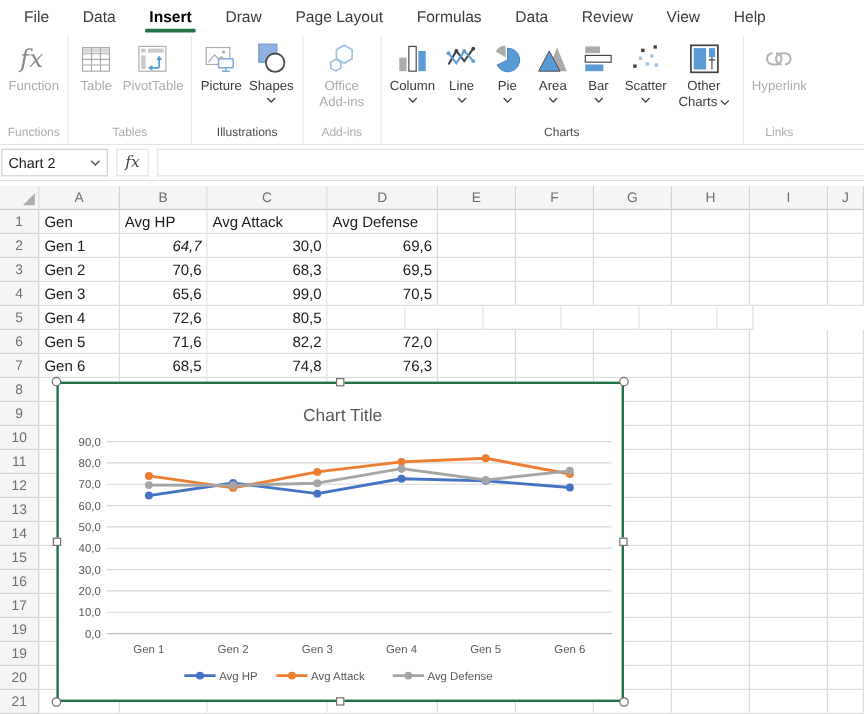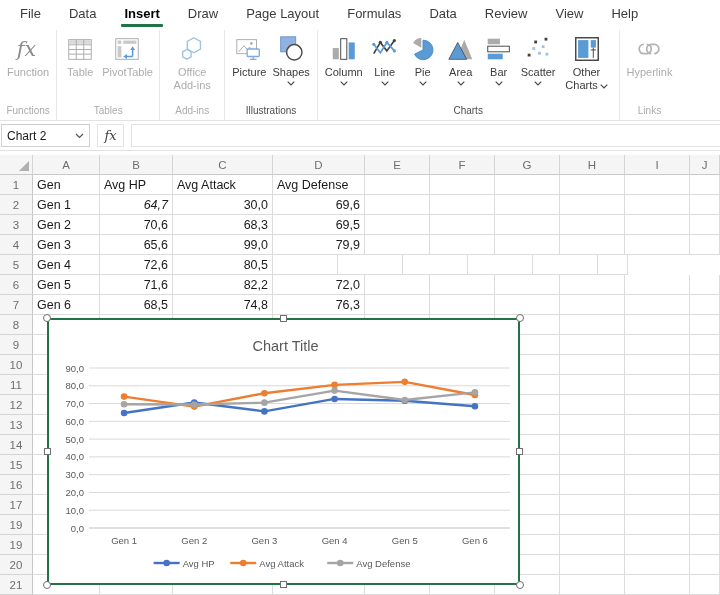--- a/index.html
+++ b/index.html
@@ -105,34 +105,20 @@
                 <path d="M15 24 h7 M22 24 v-7" stroke="#5b9bd5" stroke-width="1.6" fill="none"></path>
                 <path d="M22 13 l2.6 4 h-5.2 z" fill="#5b9bd5" transform="rotate(0 22 15)"></path>
                 <path d="M12 24 l4 -2.6 v5.2 z" fill="#5b9bd5"></path>
               </svg>
             </div>
             <div class="lbl"><span class="wrapw">PivotTable</span></div>
           </div>
         </div>
         <div class="group-label">Tables</div>
       </div>
-      <div class="group">
-        <div class="group-buttons">
-          <div class="rbtn narrow disabled">
-            <div class="icn">
-              <svg width="30" height="30" viewBox="0 0 32 32">
-                <path d="M18 4 l7 4 v8 l-7 4 l-7 -4 v-8 z" fill="none" stroke="#9cc3e5" stroke-width="1.5"></path>
-                <path d="M10.5 16.5 l4.5 2.6 v5.2 l-4.5 2.6 l-4.5 -2.6 v-5.2 z" fill="#fff" stroke="#9cc3e5" stroke-width="1.5"></path>
-              </svg>
-            </div>
-            <div class="lbl"><span class="wrapw">Office Add-ins</span></div>
-          </div>
-        </div>
-        <div class="group-label">Add-ins</div>
-      </div>
       <div class="group on">
         <div class="group-buttons">
           <div class="rbtn narrow">
             <div class="icn">
               <svg width="30" height="30" viewBox="0 0 32 32">
                 <rect x="3" y="6" width="21" height="15" fill="#fff" stroke="#a9a9a9"></rect>
                 <circle cx="18.5" cy="10" r="1.4" fill="#a9a9a9"></circle>
                 <path d="M5 19 L10.5 12.5 L14 16.5 L16.5 14 L19 16.5" fill="none" stroke="#a9a9a9"></path>
                 <rect x="14" y="16" width="13" height="8" rx="1" fill="#fff" stroke="#7fabdc" stroke-width="1.4"></rect>
                 <path d="M20.5 24 v2.5 M17 27 h7" stroke="#7fabdc" stroke-width="1.4" fill="none"></path>
@@ -149,20 +135,34 @@
             </div>
             <div class="lbl"><span class="wrapw">Shapes</span></div>
             <div class="chev">
               <svg width="8" height="5" viewBox="0 0 8 5">
                 <path d="M0.7 0.7 L4 4 L7.3 0.7" fill="none" stroke="#444" stroke-width="1.1"></path>
               </svg>
             </div>
           </div>
         </div>
         <div class="group-label">Illustrations</div>
+      </div>
+      <div class="group">
+        <div class="group-buttons">
+          <div class="rbtn narrow disabled">
+            <div class="icn">
+              <svg width="30" height="30" viewBox="0 0 32 32">
+                <path d="M18 4 l7 4 v8 l-7 4 l-7 -4 v-8 z" fill="none" stroke="#9cc3e5" stroke-width="1.5"></path>
+                <path d="M10.5 16.5 l4.5 2.6 v5.2 l-4.5 2.6 l-4.5 -2.6 v-5.2 z" fill="#fff" stroke="#9cc3e5" stroke-width="1.5"></path>
+              </svg>
+            </div>
+            <div class="lbl"><span class="wrapw">Office Add-ins</span></div>
+          </div>
+        </div>
+        <div class="group-label">Add-ins</div>
       </div>
       <div class="group on">
         <div class="group-buttons">
           <div class="rbtn narrow">
             <div class="icn">
               <svg width="30" height="30" viewBox="0 0 32 32">
                 <rect x="4" y="15" width="6.5" height="12" fill="#ababab"></rect>
                 <rect x="12.5" y="5" width="6.5" height="22" fill="#fff" stroke="#404040"></rect>
                 <rect x="21" y="9" width="6.5" height="18" fill="#5b9bd5"></rect>
               </svg>
@@ -351,21 +351,21 @@
           <div class="cell" style="width: 65px;"></div>
           <div class="cell" style="width: 65px;"></div>
           <div class="cell" style="width: 65px;"></div>
           <div class="cell" style="width: 30px;"></div>
         </div>
         <div class="g-row">
           <div class="rhead">4</div>
           <div class="cell" style="width: 67px;">Gen 3</div>
           <div class="cell num" style="width: 73px;">65,6</div>
           <div class="cell num" style="width: 100px;">99,0</div>
-          <div class="cell num" style="width: 92px;">79,9</div>
+          <div class="cell num" style="width: 92px;">70,5</div>
           <div class="cell" style="width: 65px;"></div>
           <div class="cell" style="width: 65px;"></div>
           <div class="cell" style="width: 65px;"></div>
           <div class="cell" style="width: 65px;"></div>
           <div class="cell" style="width: 65px;"></div>
           <div class="cell" style="width: 30px;"></div>
         </div>
         <div class="g-row">
           <div class="rhead">5</div>
           <div class="cell" style="width: 67px;">Gen 4</div>

